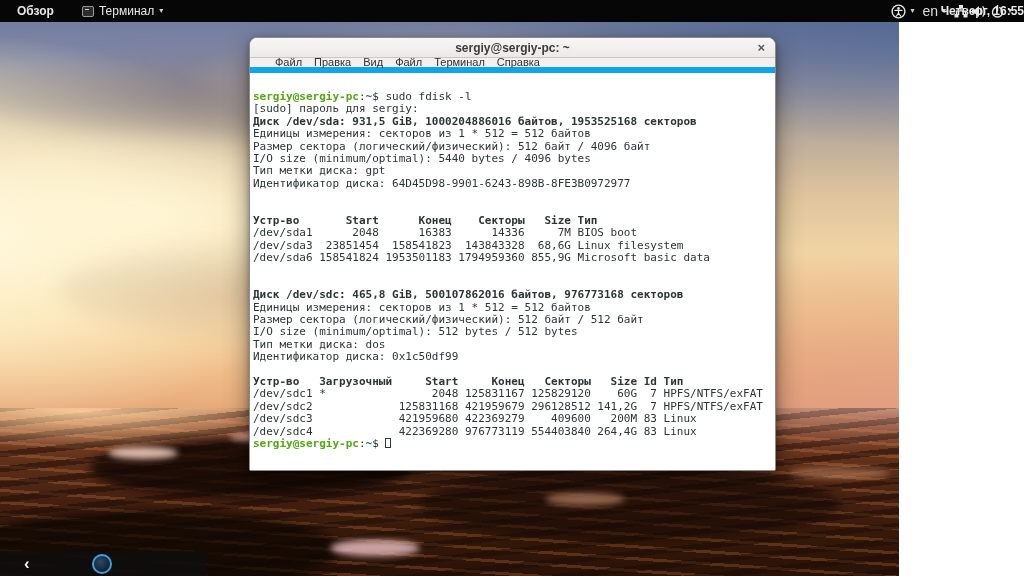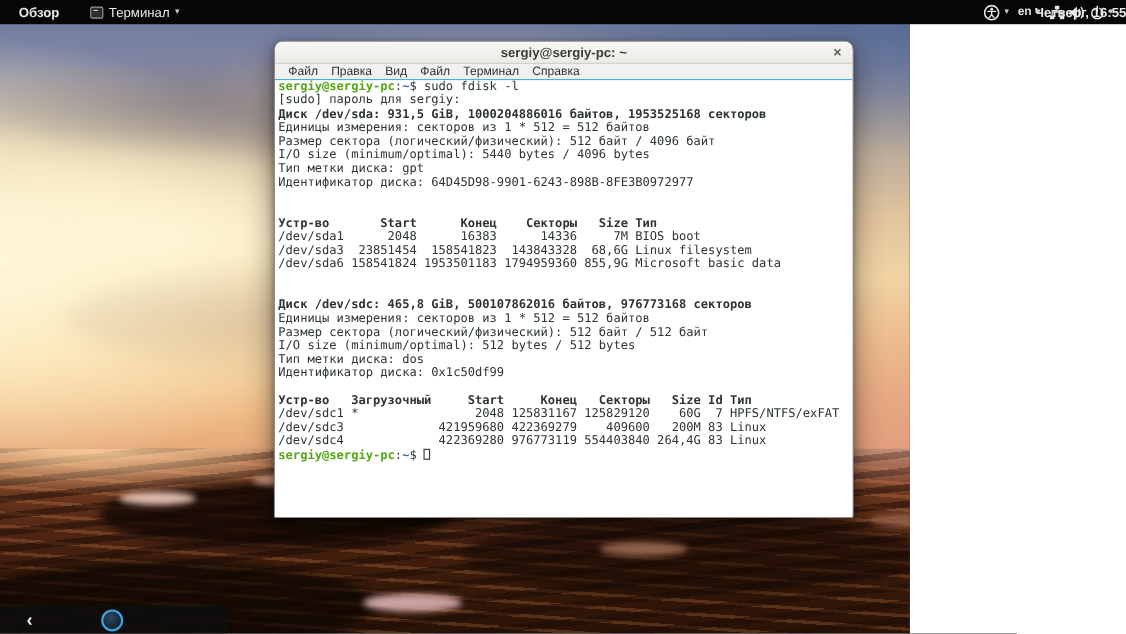--- a/index.html
+++ b/index.html
@@ -1,17 +1,17 @@
 <!DOCTYPE html>
 <html><head>
 <meta charset="utf-8">
 <style>
   * { margin:0; padding:0; box-sizing:border-box; }
   html,body { width:1024px; height:576px; overflow:hidden; }
-  .screen { position:relative; width:827px; height:576px; background:#000; font-family:"Liberation Sans",sans-serif; }
+  .screen { position:relative; width:899px; height:576px; background:#000; font-family:"Liberation Sans",sans-serif; }
 
   
   .desktop { position:absolute; inset:0; overflow:hidden; }
   .sky { position:absolute; left:0; top:0; width:1024px; height:410px;
     background:
       radial-gradient(ellipse 520px 300px at -4% 58%, rgba(255,252,228,0.95) 0%, rgba(255,241,200,0.8) 32%, rgba(255,236,190,0) 68%),
       radial-gradient(ellipse 740px 280px at 28% 66%, rgba(249,223,172,0.85) 0%, rgba(249,223,172,0) 65%),
       radial-gradient(ellipse 600px 220px at 88% 96%, rgba(225,160,145,0.55) 0%, rgba(225,160,145,0) 70%),
       radial-gradient(ellipse 820px 320px at 92% -12%, rgba(66,92,140,0.95) 0%, rgba(66,92,140,0) 62%),
       linear-gradient(180deg,#67799f 0%,#8287a4 14%,#b3a69b 30%,#e0c49d 48%,#f2d5a4 62%,#efc189 78%,#e9a874 92%,#e39d6e 100%);
@@ -54,38 +54,38 @@
   .tb-left { display:flex; align-items:center; gap:6px; padding-left:17px; }
   .tb-activities { font-weight:600; cursor:default; }
   .tb-app { display:flex; align-items:center; gap:5px; margin-left:22px; }
   .term-glyph { width:12px; height:11px; background:#2d2d2d; border:1px solid #9a9a9a; border-radius:2px; position:relative; }
   .term-glyph::after { content:""; position:absolute; left:2px; top:2px; width:4px; height:1px; background:#cfcfcf; }
   .caret { font-size:8px; color:#cfcfcf; line-height:1; }
   .tb-clock { position:absolute; left:0; right:0; text-align:right; font-weight:600; pointer-events:none; }
   .tb-clock span { pointer-events:auto; }
   .tb-right { margin-left:auto; display:flex; align-items:center; gap:8px; padding-right:12px; }
   .tb-group { display:flex; align-items:center; gap:4px; }
-  .tb-lang { font-size:11px; font-weight:700; color:#dedede; }
+  .tb-lang { font-size:14px; font-weight:400; color:#dedede; }
   .tb-icon { display:inline-flex; align-items:center; }
 
   
   .window { position:absolute; left:249px; top:37px; width:527px; height:434px;
     border:1px solid #8d8b87; border-radius:8px 8px 2px 2px;
     box-shadow:0 10px 26px rgba(0,0,0,0.45), 0 2px 6px rgba(0,0,0,0.3);
     background:#ffffff; z-index:20; display:flex; flex-direction:column; overflow:hidden; }
   .titlebar { height:20px; flex:0 0 auto; background:linear-gradient(180deg,#f8f7f6 0%,#eceae7 100%);
     border-bottom:1px solid #c9c6c2; display:flex; align-items:center; position:relative; }
   .title-text { position:absolute; left:0; right:0; text-align:center; font-size:12px; font-weight:600; color:#3d3b38; }
   .close-btn { position:absolute; right:7px; top:0; bottom:0; display:flex; align-items:center;
     color:#5a5855; font-size:13px; font-weight:bold; cursor:default; padding:0 3px; }
-  .menubar { height:15px; flex:0 0 auto; background:#f3f1ef; border-bottom:1px solid #0ea5e9;
-    display:flex; align-items:center; gap:0; padding-left:6px; }
+  .menubar { height:15px; flex:0 0 auto; background:#f3f1ef; border-bottom:6px solid #0ea5e9;
+    display:flex; align-items:center; gap:0; padding-left:19px; }
   .menu-item { font-size:11px; color:#343230; padding:0 6px; line-height:15px; }
 
-  .terminal-screen { flex:1 1 auto; background:#ffffff; padding:0 0 0 3px; overflow:hidden; }
+  .terminal-screen { flex:1 1 auto; background:#ffffff; padding:18px 0 0 3px; overflow:hidden; }
   .tline { white-space:pre; height:12.4px; font:11px/12.4px "DejaVu Sans Mono",monospace; color:#2e3436; }
   .seg-n { color:#2e3436; }
   .seg-b { color:#2e3436; font-weight:bold; }
   .seg-g { color:#55a515; font-weight:bold; }
   .seg-p { color:#3465a4; font-weight:bold; }
   .cursor { display:inline-block; width:6px; height:10px; border:1px solid #2e3436; vertical-align:-1px; }
 
   
   .overlay-bar { position:absolute; left:0; top:551px; width:207px; height:25px;
     background:rgba(14,14,14,0.85); display:flex; align-items:center; z-index:25; }
@@ -203,20 +203,21 @@
         <div class="tline"></div>
         <div class="tline"><span class="seg-b">Диск /dev/sdc: 465,8 GiB, 500107862016 байтов, 976773168 секторов</span></div>
         <div class="tline"><span class="seg-n">Единицы измерения: секторов из 1 * 512 = 512 байтов</span></div>
         <div class="tline"><span class="seg-n">Размер сектора (логический/физический): 512 байт / 512 байт</span></div>
         <div class="tline"><span class="seg-n">I/O size (minimum/optimal): 512 bytes / 512 bytes</span></div>
         <div class="tline"><span class="seg-n">Тип метки диска: dos</span></div>
         <div class="tline"><span class="seg-n">Идентификатор диска: 0x1c50df99</span></div>
         <div class="tline"></div>
         <div class="tline"><span class="seg-b">Устр-во   Загрузочный     Start     Конец   Секторы   Size Id Тип</span></div>
         <div class="tline"><span class="seg-n">/dev/sdc1 *                2048 125831167 125829120    60G  7 HPFS/NTFS/exFAT</span></div>
+        <div class="tline"><span class="seg-n">/dev/sdc2             125831168 421959679 296128512 141,2G  7 HPFS/NTFS/exFAT</span></div>
         <div class="tline"><span class="seg-n">/dev/sdc3             421959680 422369279    409600   200M 83 Linux</span></div>
         <div class="tline"><span class="seg-n">/dev/sdc4             422369280 976773119 554403840 264,4G 83 Linux</span></div>
         <div class="tline"><span class="seg-g">sergiy@sergiy-pc</span><span class="seg-n">:</span><span class="seg-p">~</span><span class="seg-n">$ </span><span class="cursor"></span></div>
       </div>
   </div>
 
   <div class="overlay-bar">
     <span class="back-chevron">‹</span>
     <span class="overlay-app"></span>
   </div>

